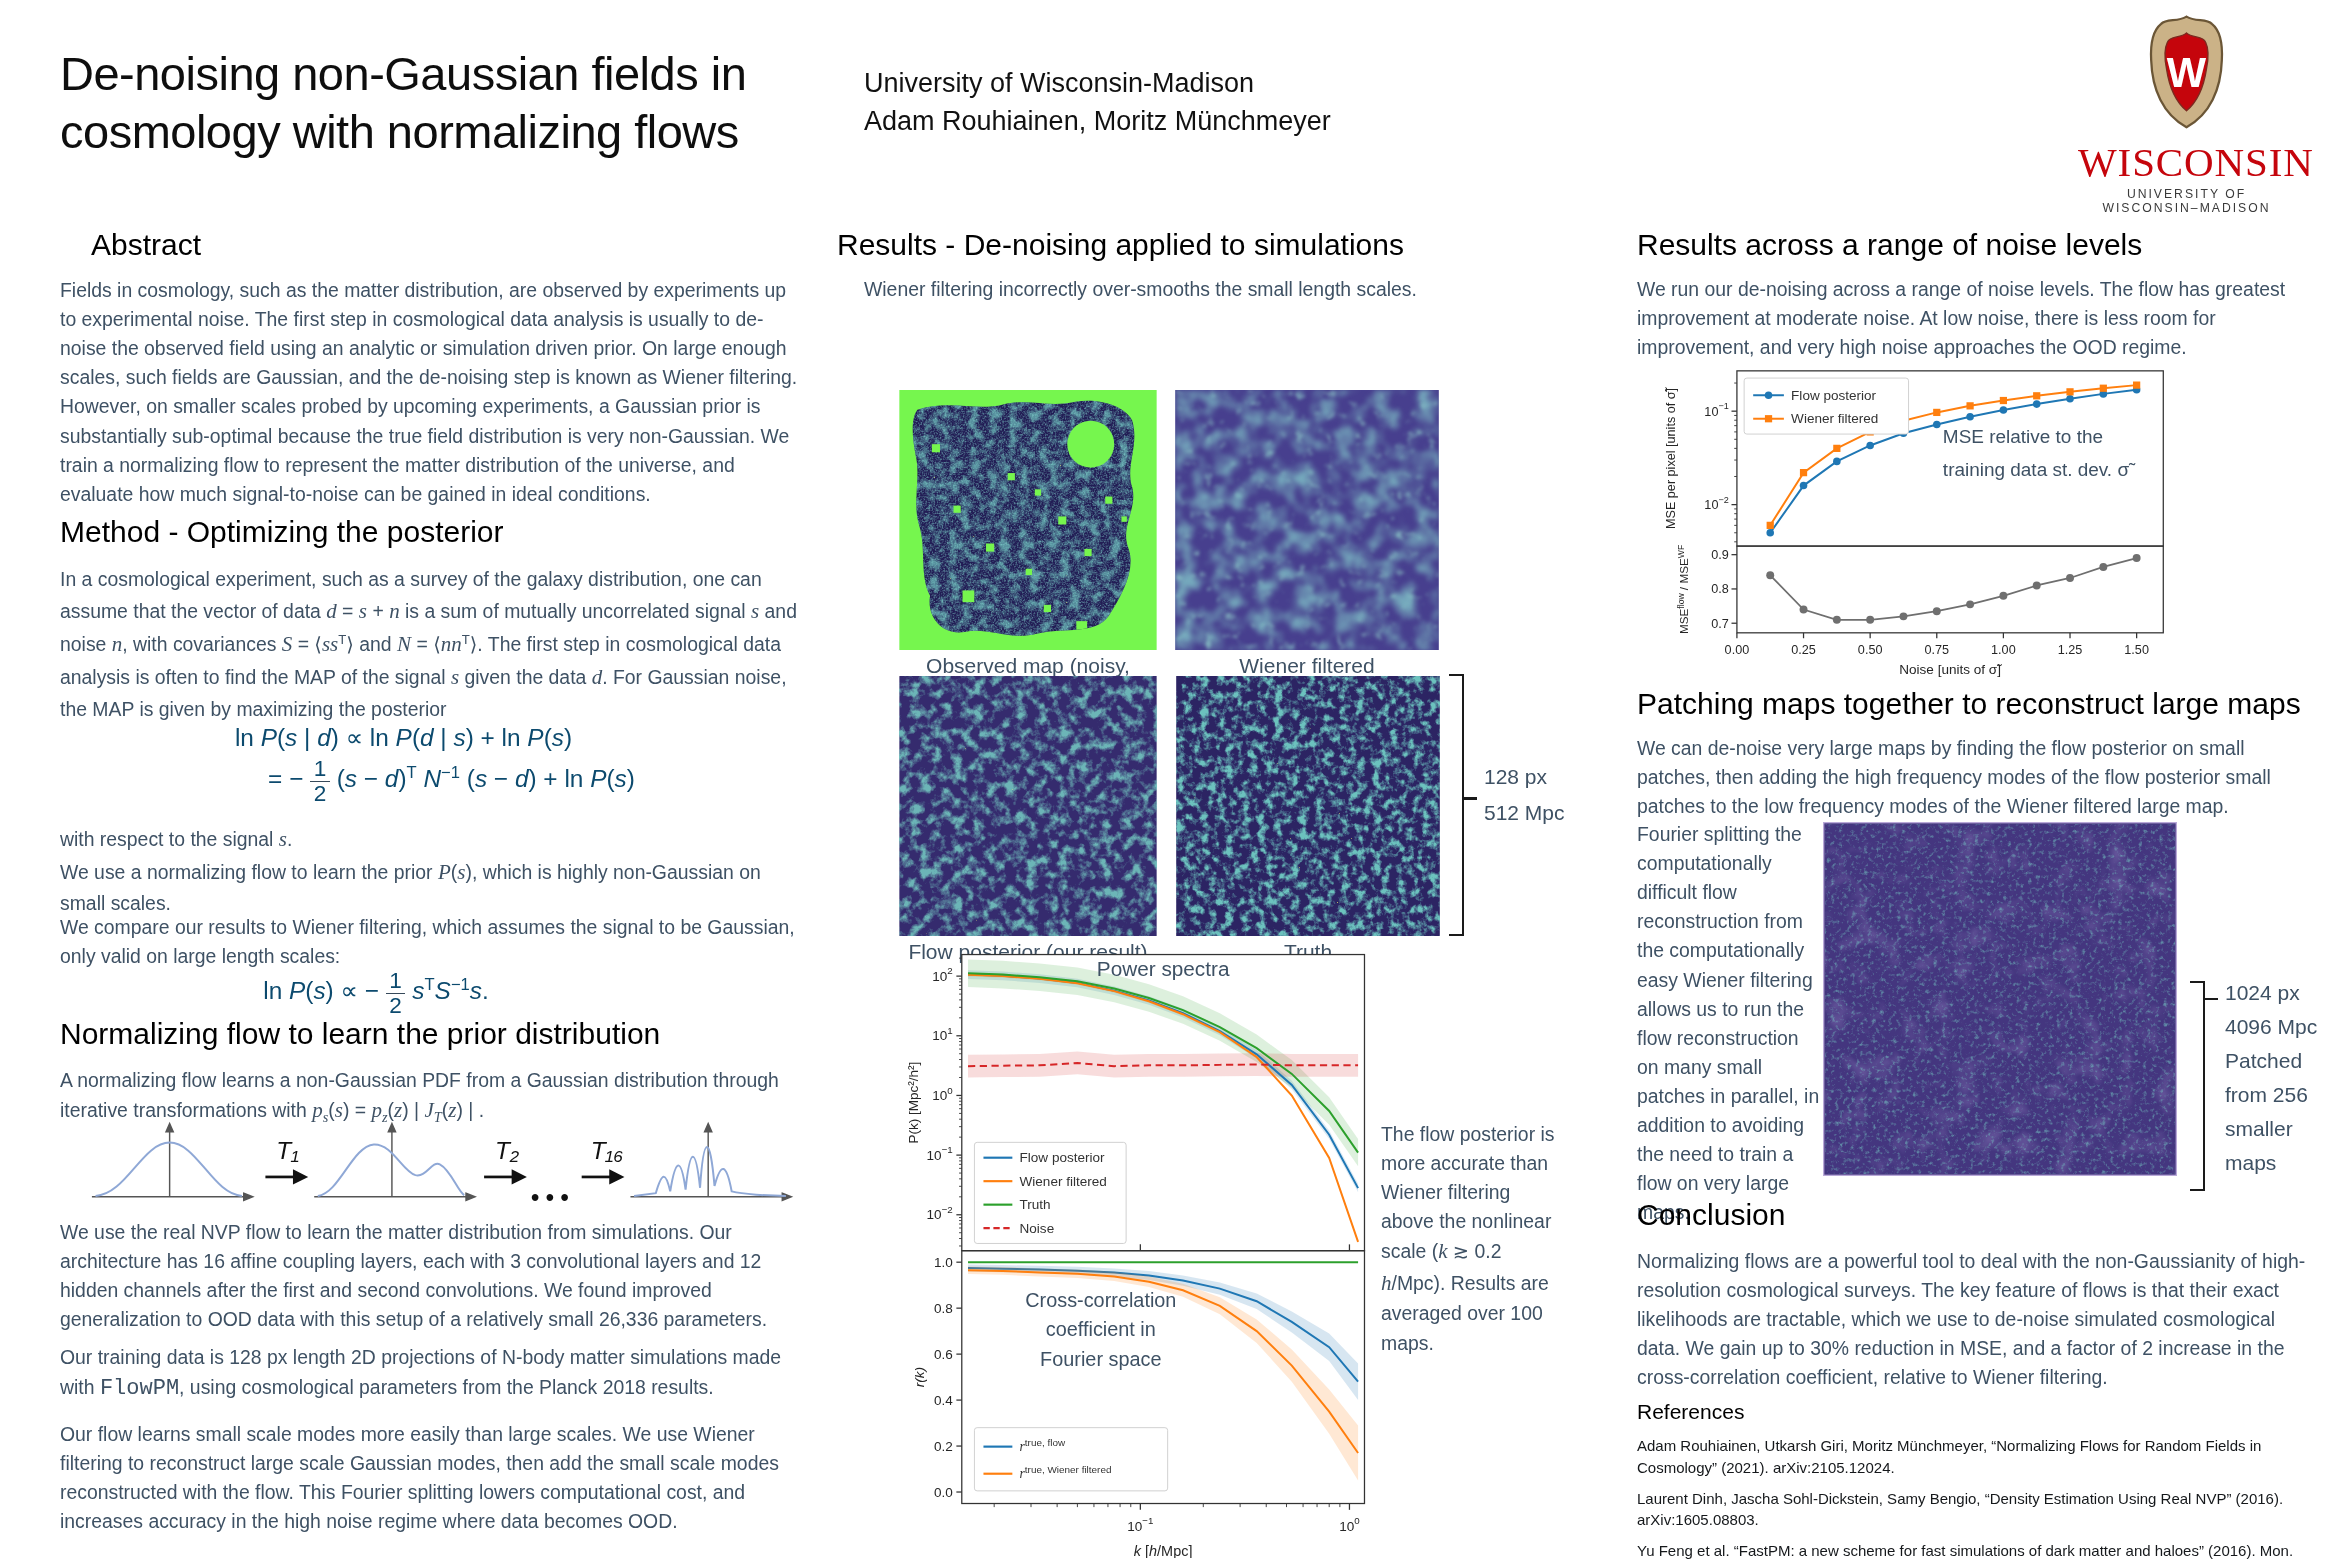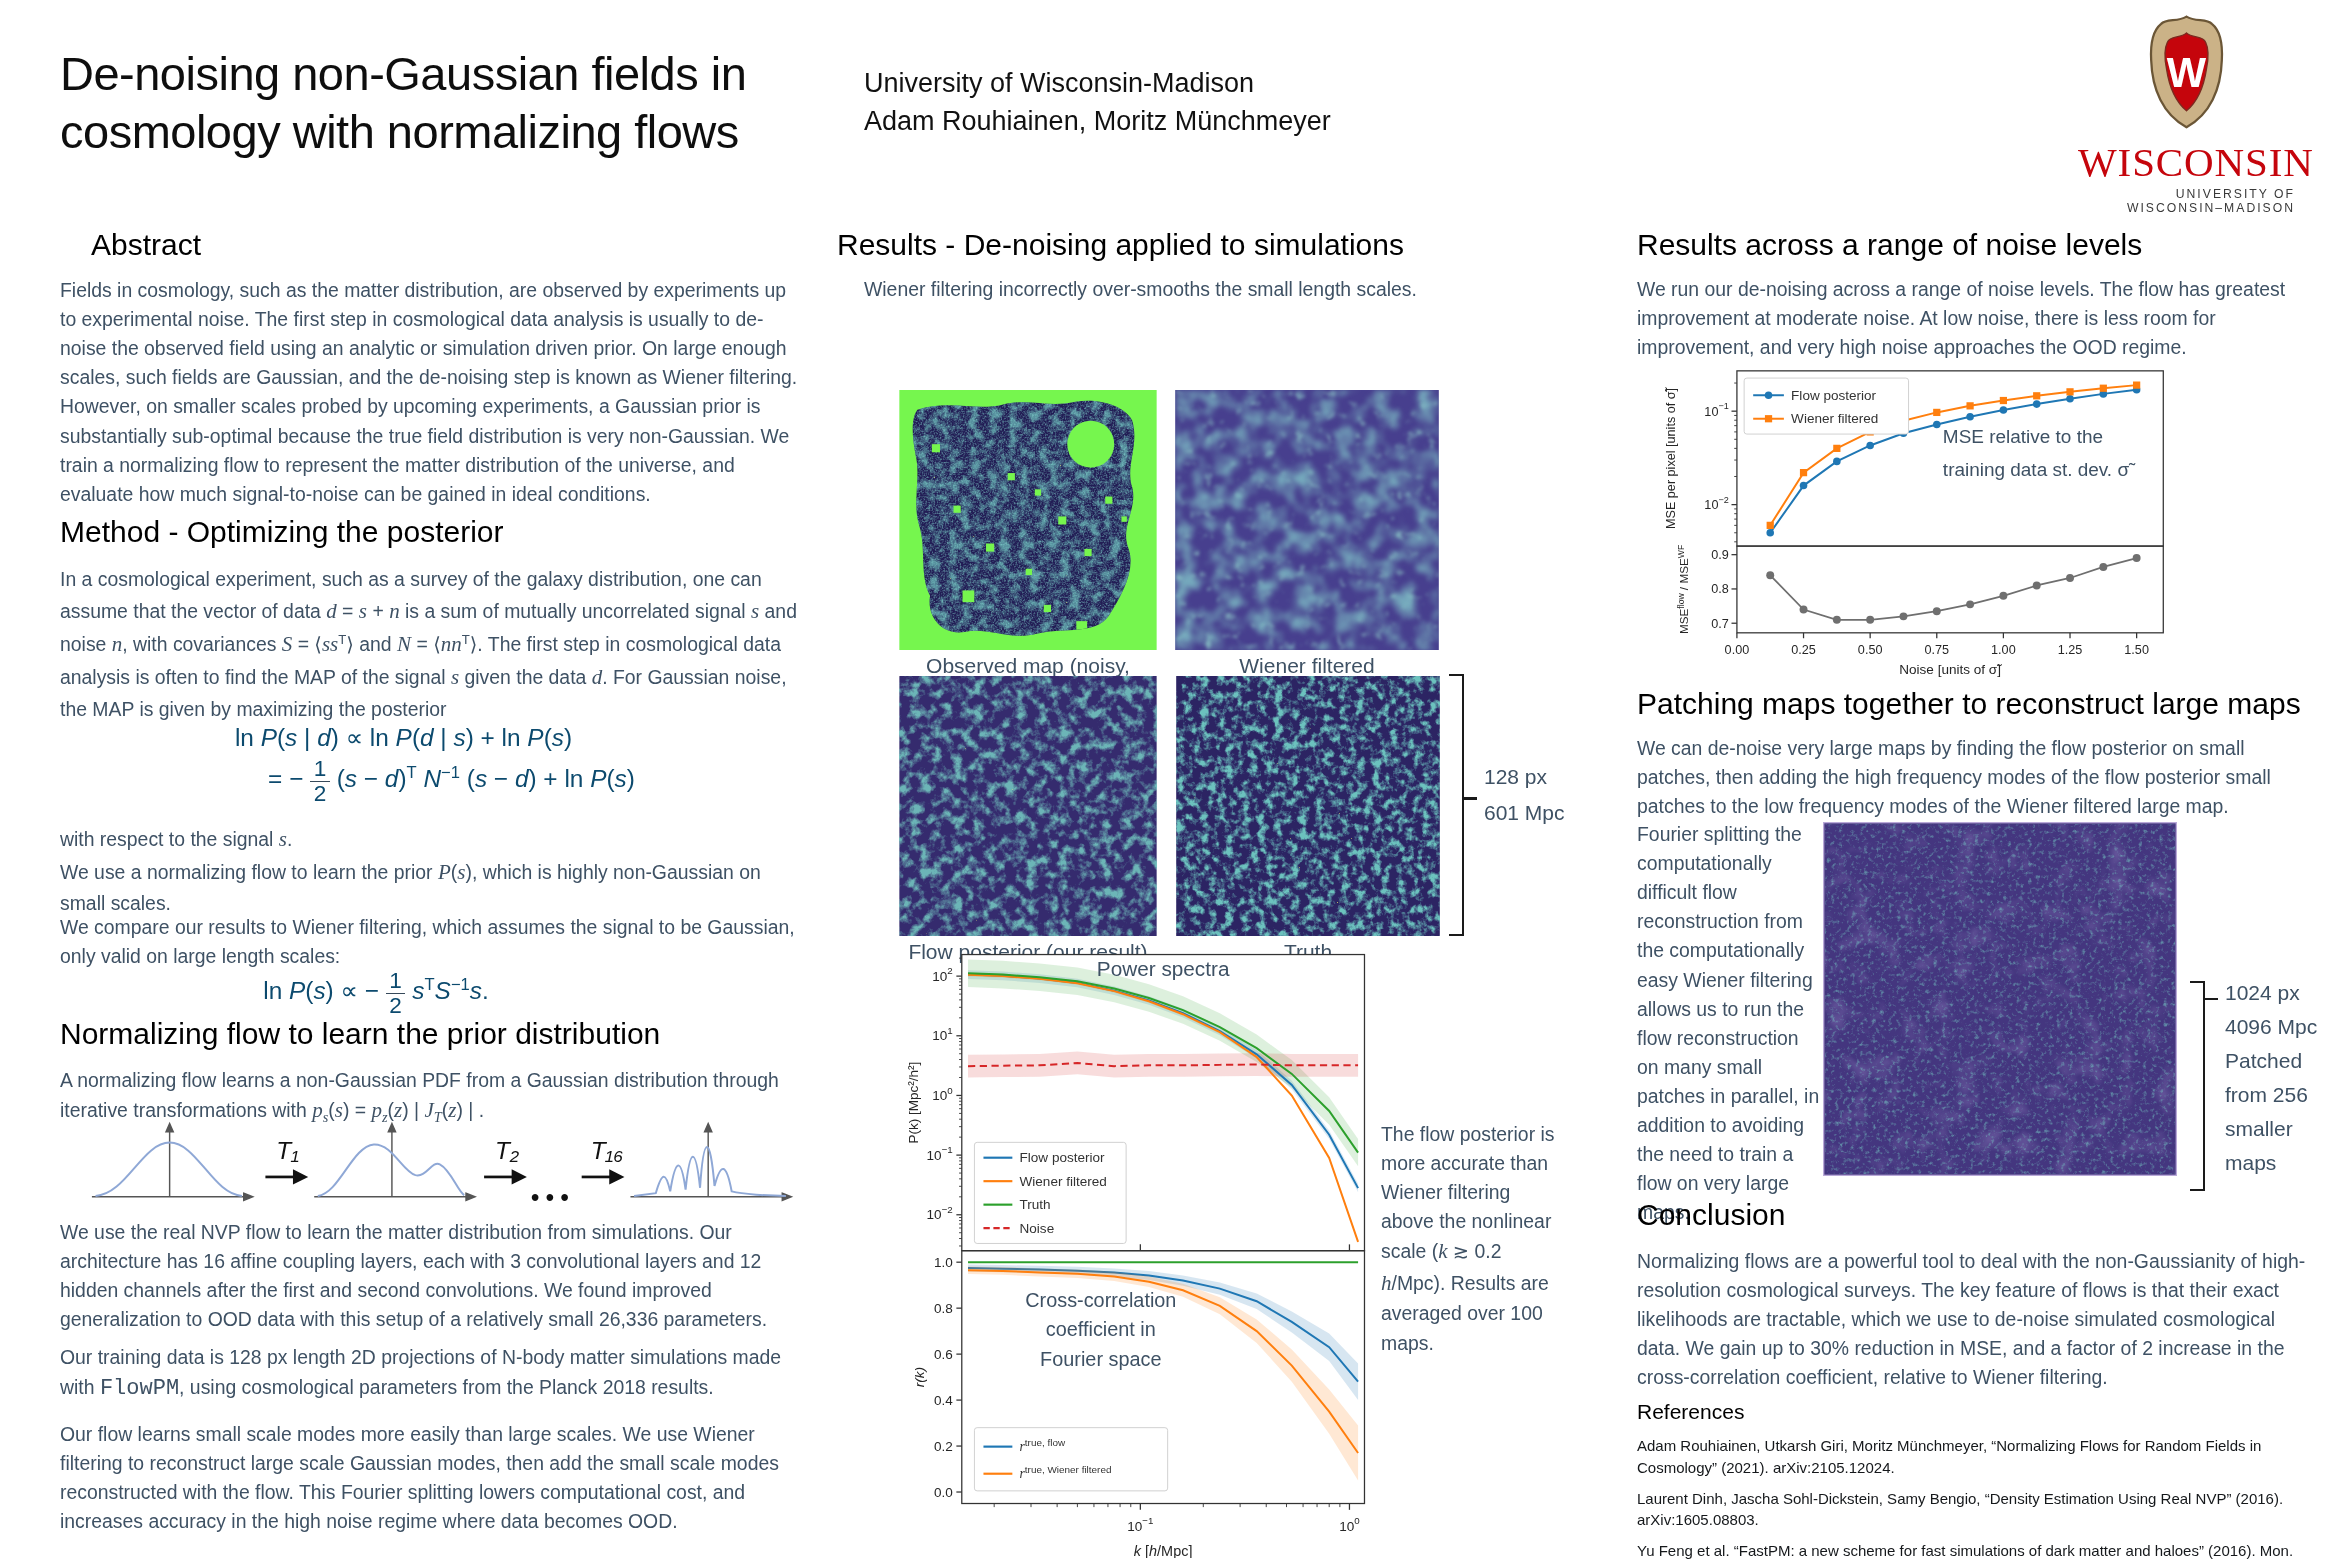--- a/index.html
+++ b/index.html
@@ -21,21 +21,21 @@
   .frac .num{display:block;border-bottom:1.8px solid #36495a;padding:0 3.6px 0.9px 3.6px;}
   .frac .den{display:block;}
   .maplabel{font-size:21px;color:#3e5164;text-align:center;}
   .bracket{border-top:2.7px solid #1a1a1a;border-right:2.7px solid #1a1a1a;border-bottom:2.7px solid #1a1a1a;width:12.6px;}
   .bracket .tick{position:absolute;right:-15.4px;width:15.4px;height:2.7px;background:#1a1a1a;}
   .bracklabel{font-size:21px;color:#3e5164;line-height:1.62;}
   .refhead{font-size:21px;color:#000;}
   .refs{font-size:15px;color:#15181b;line-height:1.45;}
   .refs > div{margin-bottom:9px;}
   .logo-word{font-family:"Liberation Serif","DejaVu Serif",serif;font-size:41px;color:#c5050c;letter-spacing:0.9px;}
-  .logo-sub{font-size:12.2px;color:#3a3a3a;letter-spacing:2px;margin-top:1.8px;text-align:right;}
+  .logo-sub{font-size:12.2px;color:#3a3a3a;letter-spacing:2px;margin-top:1.8px;}
   svg text{font-family:"Liberation Sans","DejaVu Sans",sans-serif;}
 </style>
 </head>
 <body>
 
 <div class="abs h1" style="left:60px;top:45px;width:777px;">
   <div>De-noising non-Gaussian fields in</div>
   <div>cosmology with normalizing flows</div>
 </div>
 <div class="abs authors" style="left:864px;top:65px;width:578px;">
@@ -215,21 +215,21 @@
 </svg>
 
 <div class="abs maplabel" style="left:899px;top:940px;width:258px;">Flow posterior (our result)</div>
 <div class="abs maplabel" style="left:1176px;top:940px;width:264px;">Truth</div>
 
 <div class="abs bracket" style="left:1449px;top:674px;height:258px;">
   <div class="tick" style="top:121px;"></div>
 </div>
 <div class="abs bracklabel" style="left:1484px;top:759px;width:99px;line-height:1.7;">
   <div>128 px</div>
-  <div>601 Mpc</div>
+  <div>512 Mpc</div>
 </div>
 
 <svg id="fig-spectra" class="abs" style="left:904px;top:947px;" width="465" height="611" viewBox="0 0 515 676">
     <rect x="64" y="8" width="446" height="608" fill="#ffffff"></rect>
     <polygon points="70.9,25.5 109.5,26.9 150.2,29.9 192.0,34.7 232.8,43.3 271.3,54.2 309.0,68.1 349.8,88.0 390.6,113.7 429.5,147.7 470.9,202.8 502.9,261.9 502.9,271.4 470.9,212.3 429.5,157.2 390.6,123.2 349.8,97.5 309.0,77.6 271.3,63.7 232.8,52.8 192.0,44.2 150.2,39.4 109.5,36.4 70.9,35.0" fill="#1f77b4" opacity="0.16"></polygon>
     <polygon points="70.9,28.8 109.5,30.2 150.2,33.3 192.0,38.1 232.8,46.9 271.3,58.0 309.0,72.4 349.8,92.3 390.6,119.9 429.5,162.4 470.9,231.5 502.9,324.7 502.9,328.0 470.9,234.8 429.5,165.7 390.6,123.2 349.8,95.6 309.0,75.8 271.3,61.3 232.8,50.2 192.0,41.5 150.2,36.6 109.5,33.6 70.9,32.2" fill="#ff7f0e" opacity="0.16"></polygon>
     <polygon points="70.9,13.4 109.5,15.0 150.2,17.8 192.0,22.4 232.8,30.4 271.3,40.9 309.0,54.2 349.8,73.1 390.6,96.5 429.5,124.9 470.9,166.0 502.9,212.2 502.9,242.6 470.9,196.4 429.5,155.4 390.6,126.9 349.8,103.6 309.0,84.7 271.3,71.4 232.8,60.8 192.0,52.8 150.2,48.3 109.5,45.5 70.9,43.9" fill="#2ca02c" opacity="0.16"></polygon>
     <polygon points="70.9,119.0 109.5,118.6 150.2,118.1 192.0,115.5 232.8,119.0 271.3,118.1 309.0,118.1 349.8,117.7 390.6,117.2 429.5,118.1 470.9,118.1 502.9,118.1 502.9,143.3 470.9,143.3 429.5,143.3 390.6,142.4 349.8,142.8 309.0,143.3 271.3,143.3 232.8,144.2 192.0,140.7 150.2,143.3 109.5,143.7 70.9,144.2" fill="#d62728" opacity="0.16"></polygon>
     <polyline points="70.9,30.2 109.5,31.6 150.2,34.6 192.0,39.4 232.8,48.0 271.3,58.9 309.0,72.9 349.8,92.7 390.6,118.5 429.5,152.4 470.9,207.5 502.9,266.7" fill="none" stroke="#1f77b4" stroke-width="2.2" stroke-dasharray="none"></polyline>
     <polyline points="70.9,30.5 109.5,31.9 150.2,34.9 192.0,39.8 232.8,48.5 271.3,59.7 309.0,74.1 349.8,94.0 390.6,121.5 429.5,164.1 470.9,233.2 502.9,326.3" fill="none" stroke="#ff7f0e" stroke-width="2.2" stroke-dasharray="none"></polyline>

